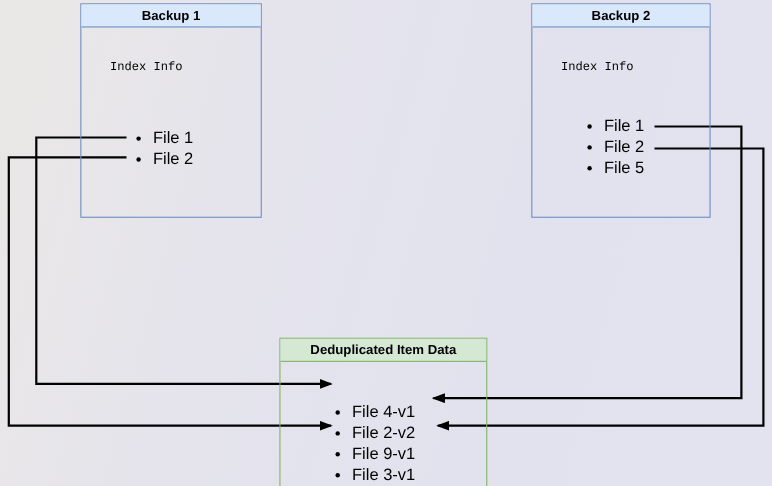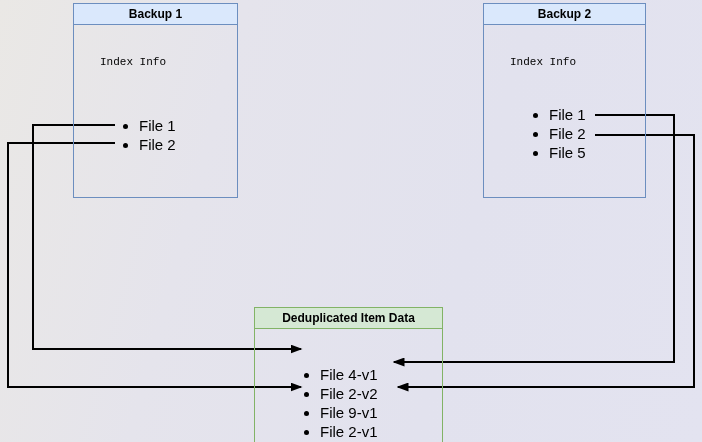--- a/index.html
+++ b/index.html
@@ -117,17 +117,17 @@
       <li>File 5</li>
     </ul>
   </div>
 
   <div class="box green" style="left:254px; top:281px; width:189px; height:152px;">
     <div class="box-title">Deduplicated Item Data</div>
     <ul class="file-list dedup-list">
       <li>File 4-v1</li>
       <li>File 2-v2</li>
       <li>File 9-v1</li>
-      <li>File 2-v1</li>
+      <li>File 3-v1</li>
     </ul>
   </div>
 
 </div>
 
 </body></html>

